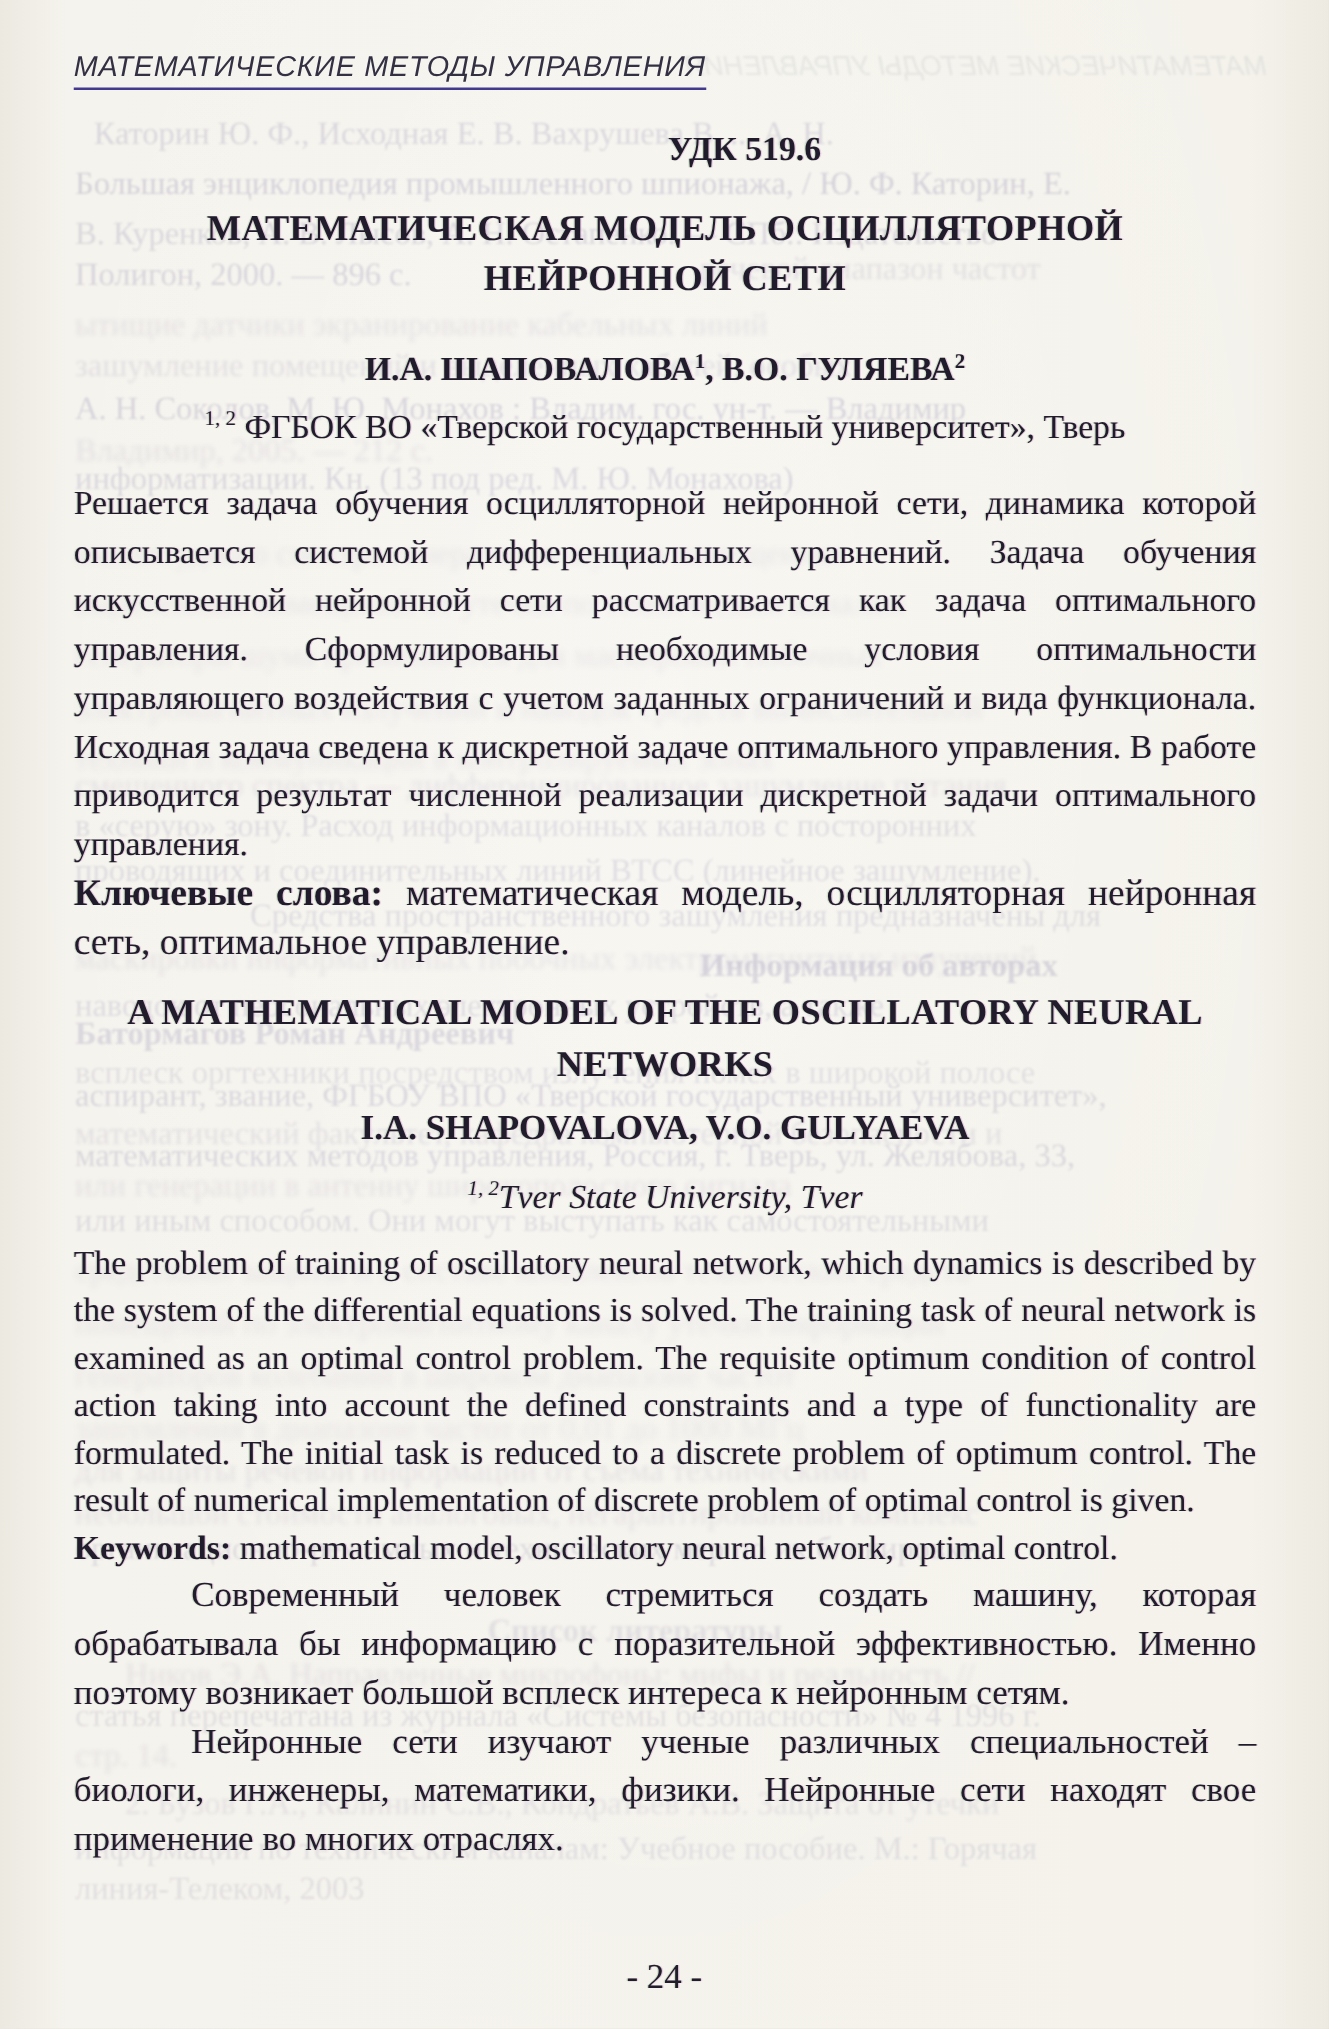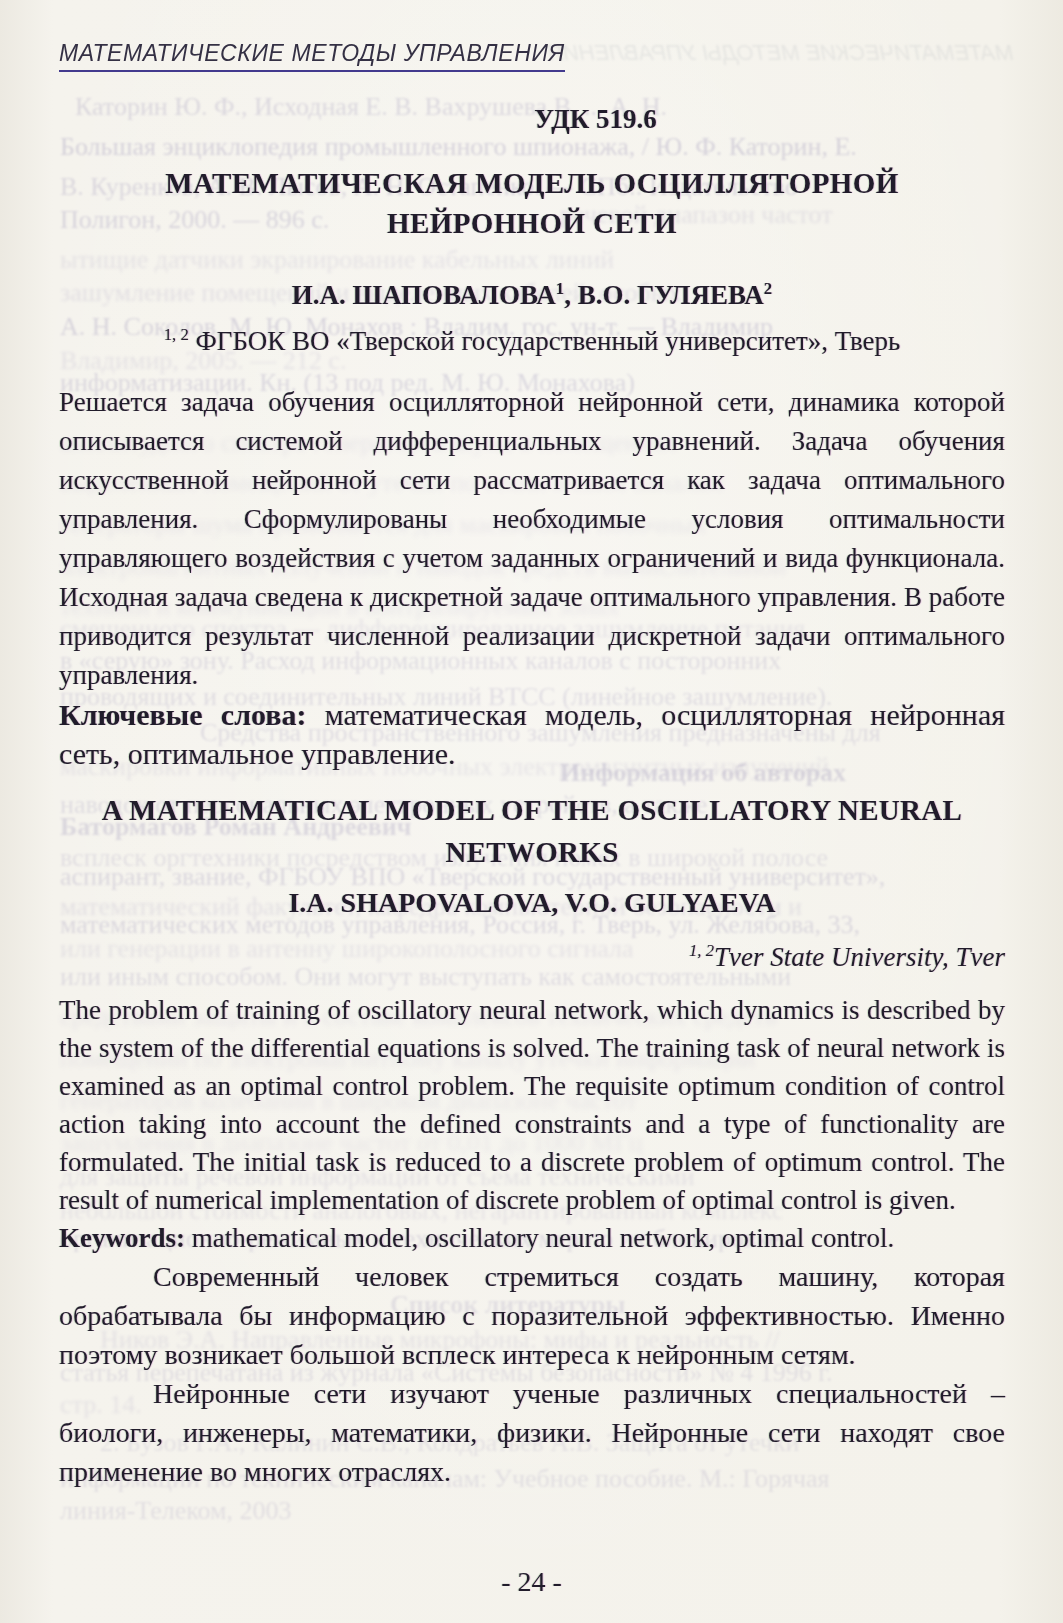--- a/index.html
+++ b/index.html
@@ -35,21 +35,21 @@
   .ru-authors { margin-top:36px; text-align:center; font-weight:bold; font-size:27px; }
   .ru-affil { margin-top:14px; text-align:center; font-size:27px; }
   sup { font-size:.62em; }
 
   .ru-abstract { margin:26px 0 0 0; text-align:justify; font-size:27px; line-height:39px; }
   .ru-keywords { margin:0; text-align:justify; font-size:30px; line-height:39px; }
 
   .en-title { margin-top:16px; text-align:center; font-weight:bold;
               font-size:29px; line-height:42px; letter-spacing:.3px; }
   .en-authors { margin-top:14px; text-align:center; font-weight:bold; font-size:28px; }
-  .en-affil { margin-top:22px; text-align:right; font-style:italic; font-size:27px; }
+  .en-affil { margin-top:22px; text-align:center; font-style:italic; font-size:27px; }
 
   .en-abstract { margin:18px 0 0 0; text-align:justify; font-size:27px; line-height:38px; }
   .en-keywords { margin:0; text-align:justify; font-size:27px; line-height:38px; }
 
   .body-par { margin:0; text-align:justify; text-indent:94px;
               font-size:28px; line-height:39px; }
   .body-par.first { }
 
   .page-number { position:absolute; top:1566px; left:0; width:100%;
                  text-align:center; font-size:28px; z-index:2; }

